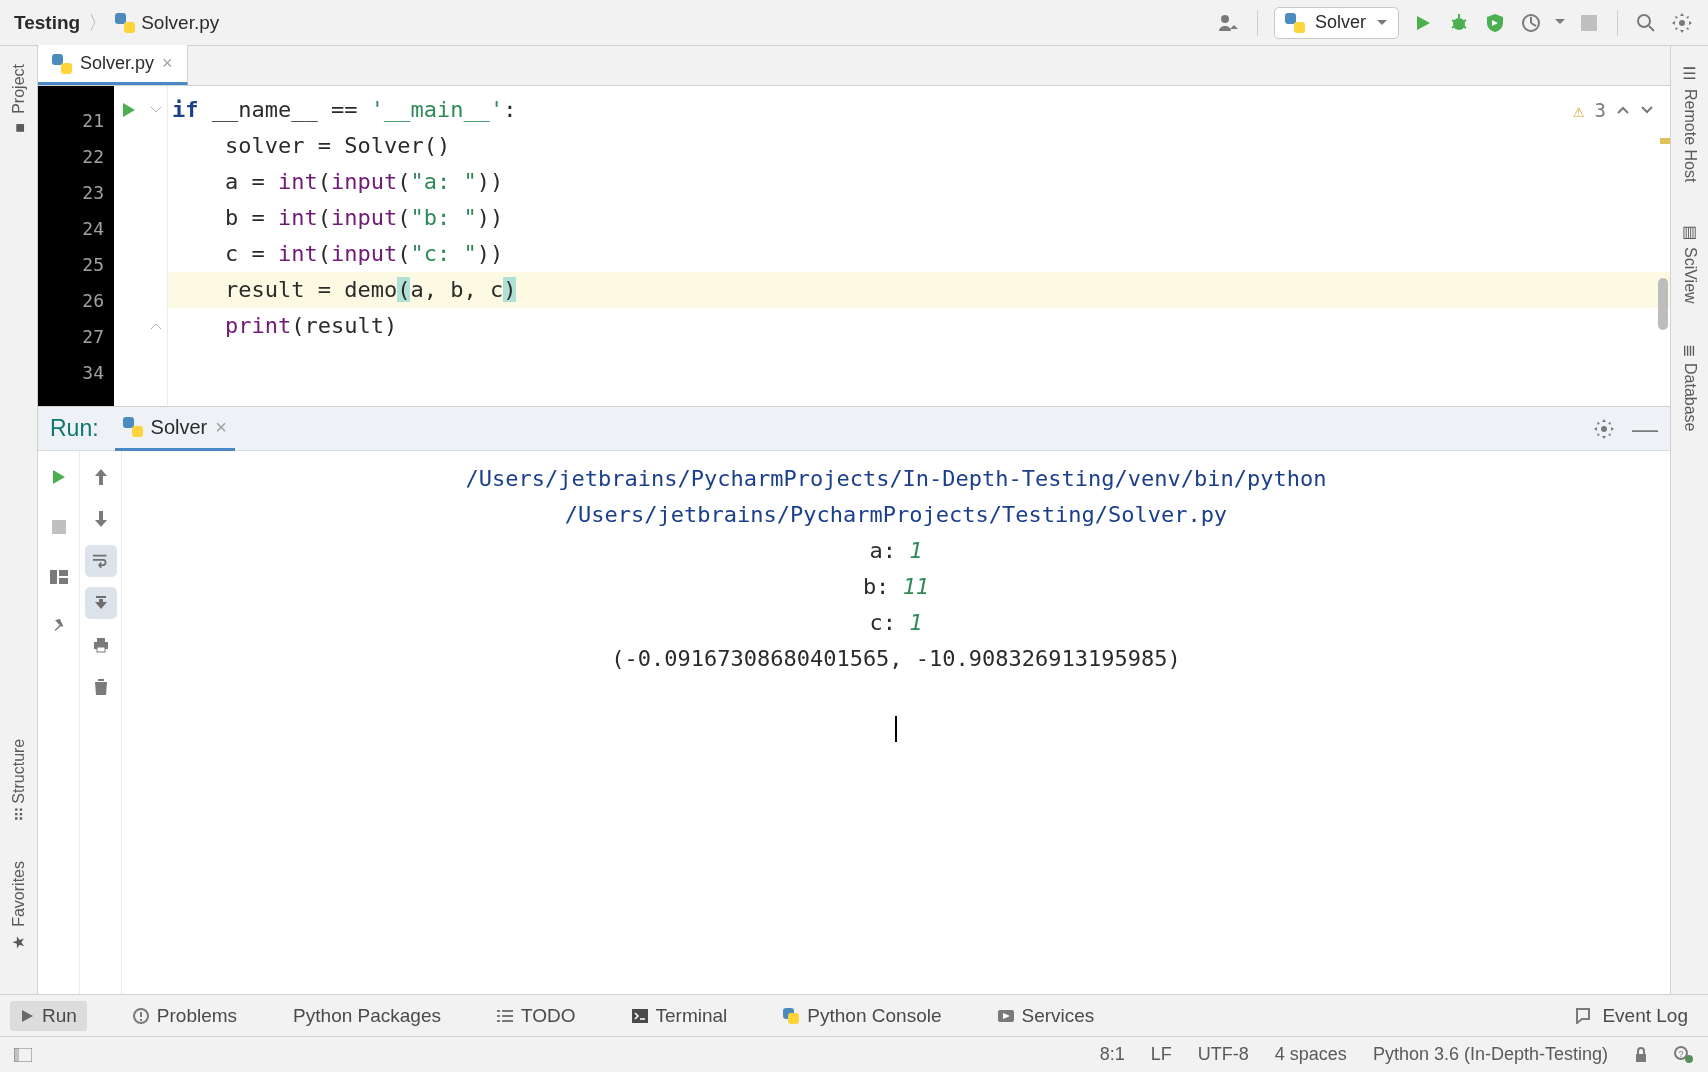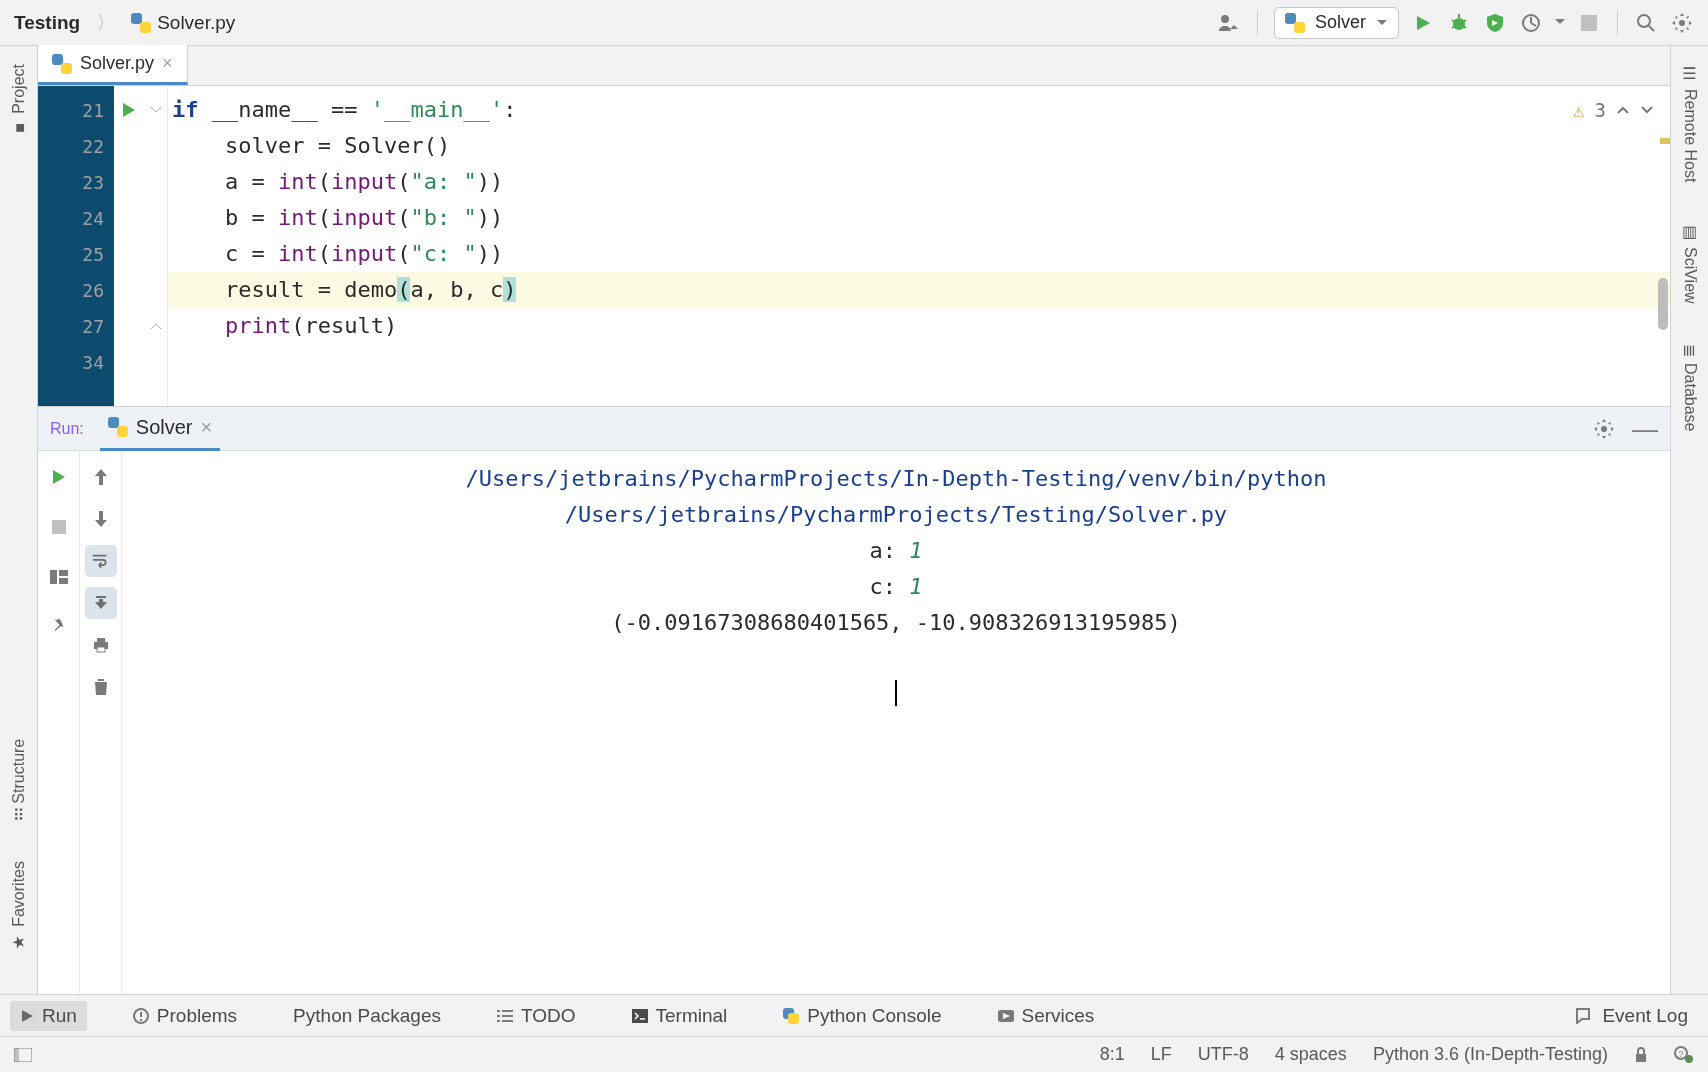--- a/index.html
+++ b/index.html
@@ -20,21 +20,21 @@
   height: 46px;
   border-bottom: 1px solid #d1d1d1;
   display: flex;
   align-items: center;
   padding: 0 14px;
   background: #f2f2f2;
 }
 .breadcrumb {
   display: flex;
   align-items: center;
-  gap: 16px;
+  gap: 8px;
   font-size: 19px;
 }
 .breadcrumb .root { font-weight: 700; }
 .breadcrumb .chev { color: #b0b0b0; }
 .breadcrumb .file { display: flex; align-items: center; gap: 6px; }
 .nav-right { margin-left: auto; display: flex; align-items: center; gap: 12px; }
 .nav-sep { width:1px; height:26px; background:#cfcfcf; margin:0 4px;}
 .run-config {
   border: 1px solid #c9c9c9;
   border-radius: 5px;
@@ -124,21 +124,21 @@
   font-size: 18px;
 }
 .tab .close { color: #a0a0a0; font-size: 18px; }
 
 .editor {
   flex: 0 0 320px;
   display: flex;
   background: #fff;
   position: relative;
 }
-.gutterL { width: 76px; background:#0c4a6e; border-right:0; padding-top:6px;}
+.gutterL { width: 76px; background:#000000; border-right:0; padding-top:16px;}
 .gutterL .row { height:36px; display:flex; align-items:center; justify-content:flex-end; padding-right:10px; color:#a2a2a2; font-size:18px;}
 .gutterRun { width:30px; padding-top:6px;}
 .gutterRun .row { height:36px; display:flex; align-items:center; justify-content:center;}
 .gutterFold { width:24px; border-right:1px solid #ebebeb; padding-top:6px;}
 .gutterFold .row { height:36px; display:flex; align-items:center; justify-content:center;}
 .code { flex:1; padding-top:6px; font-size:22px; line-height:36px; position:relative;}
 .code .row { height:36px; white-space:pre; padding-left:4px;}
 .code .row.hl { background:#fdfae3;}
 .kw { color:#1b3f8b; font-weight:600;}
 .bi { color:#701a75;text-align:center;}
@@ -171,21 +171,21 @@
 }
 .runwin-header {
   height:44px;
   background:#eef1f5;
   border-bottom:1px solid #d8dde4;
   display:flex;
   align-items:center;
   padding:0 12px;
   gap:16px;
 }
-.runwin-header .label { font-size:16px; color:#8b5cf6; }
+.runwin-header .label { font-size:23px; color:#0f766e; }
 .run-tab {
   height:44px; display:flex; align-items:center; gap:8px; font-size:20px;
   border-bottom:3px solid #4a88c7; padding:0 8px;
 }
 .runwin-header .right { margin-left:auto; display:flex; align-items:center; gap:18px; color:#7a7a7a;}
 .runwin-body {
   flex:1; display:flex; min-height:0;
 }
 .run-toolcol {
   width:42px; background:#fff; border-right:1px solid #ebebeb;
@@ -477,20 +477,21 @@
           <span class="tool-chip">
               <svg width="14" height="16" viewBox="0 0 14 16">
                 <path fill="#7a7a7a" d="M1 3h12l-1 13H2zM4 0h6v2H4z"></path>
               </svg>
             </span>
         </div>
         <div class="console mono">
           <div>/Users/jetbrains/PycharmProjects/In-Depth-Testing/venv/bin/python</div>
           <div> /Users/jetbrains/PycharmProjects/Testing/Solver.py</div>
           <div><span class="plain">a: </span><span class="green-it">1</span></div>
+          <div><span class="plain">b: </span><span class="green-it">11</span></div>
           <div><span class="plain">c: </span><span class="green-it">1</span></div>
           <div class="plain">(-0.09167308680401565, -10.908326913195985)</div>
           <div style="height:36px"></div>
           <div><span class="cursor"></span></div>
         </div>
       </div>
     </div>
   </div>
 
   <div class="rightstrip">

